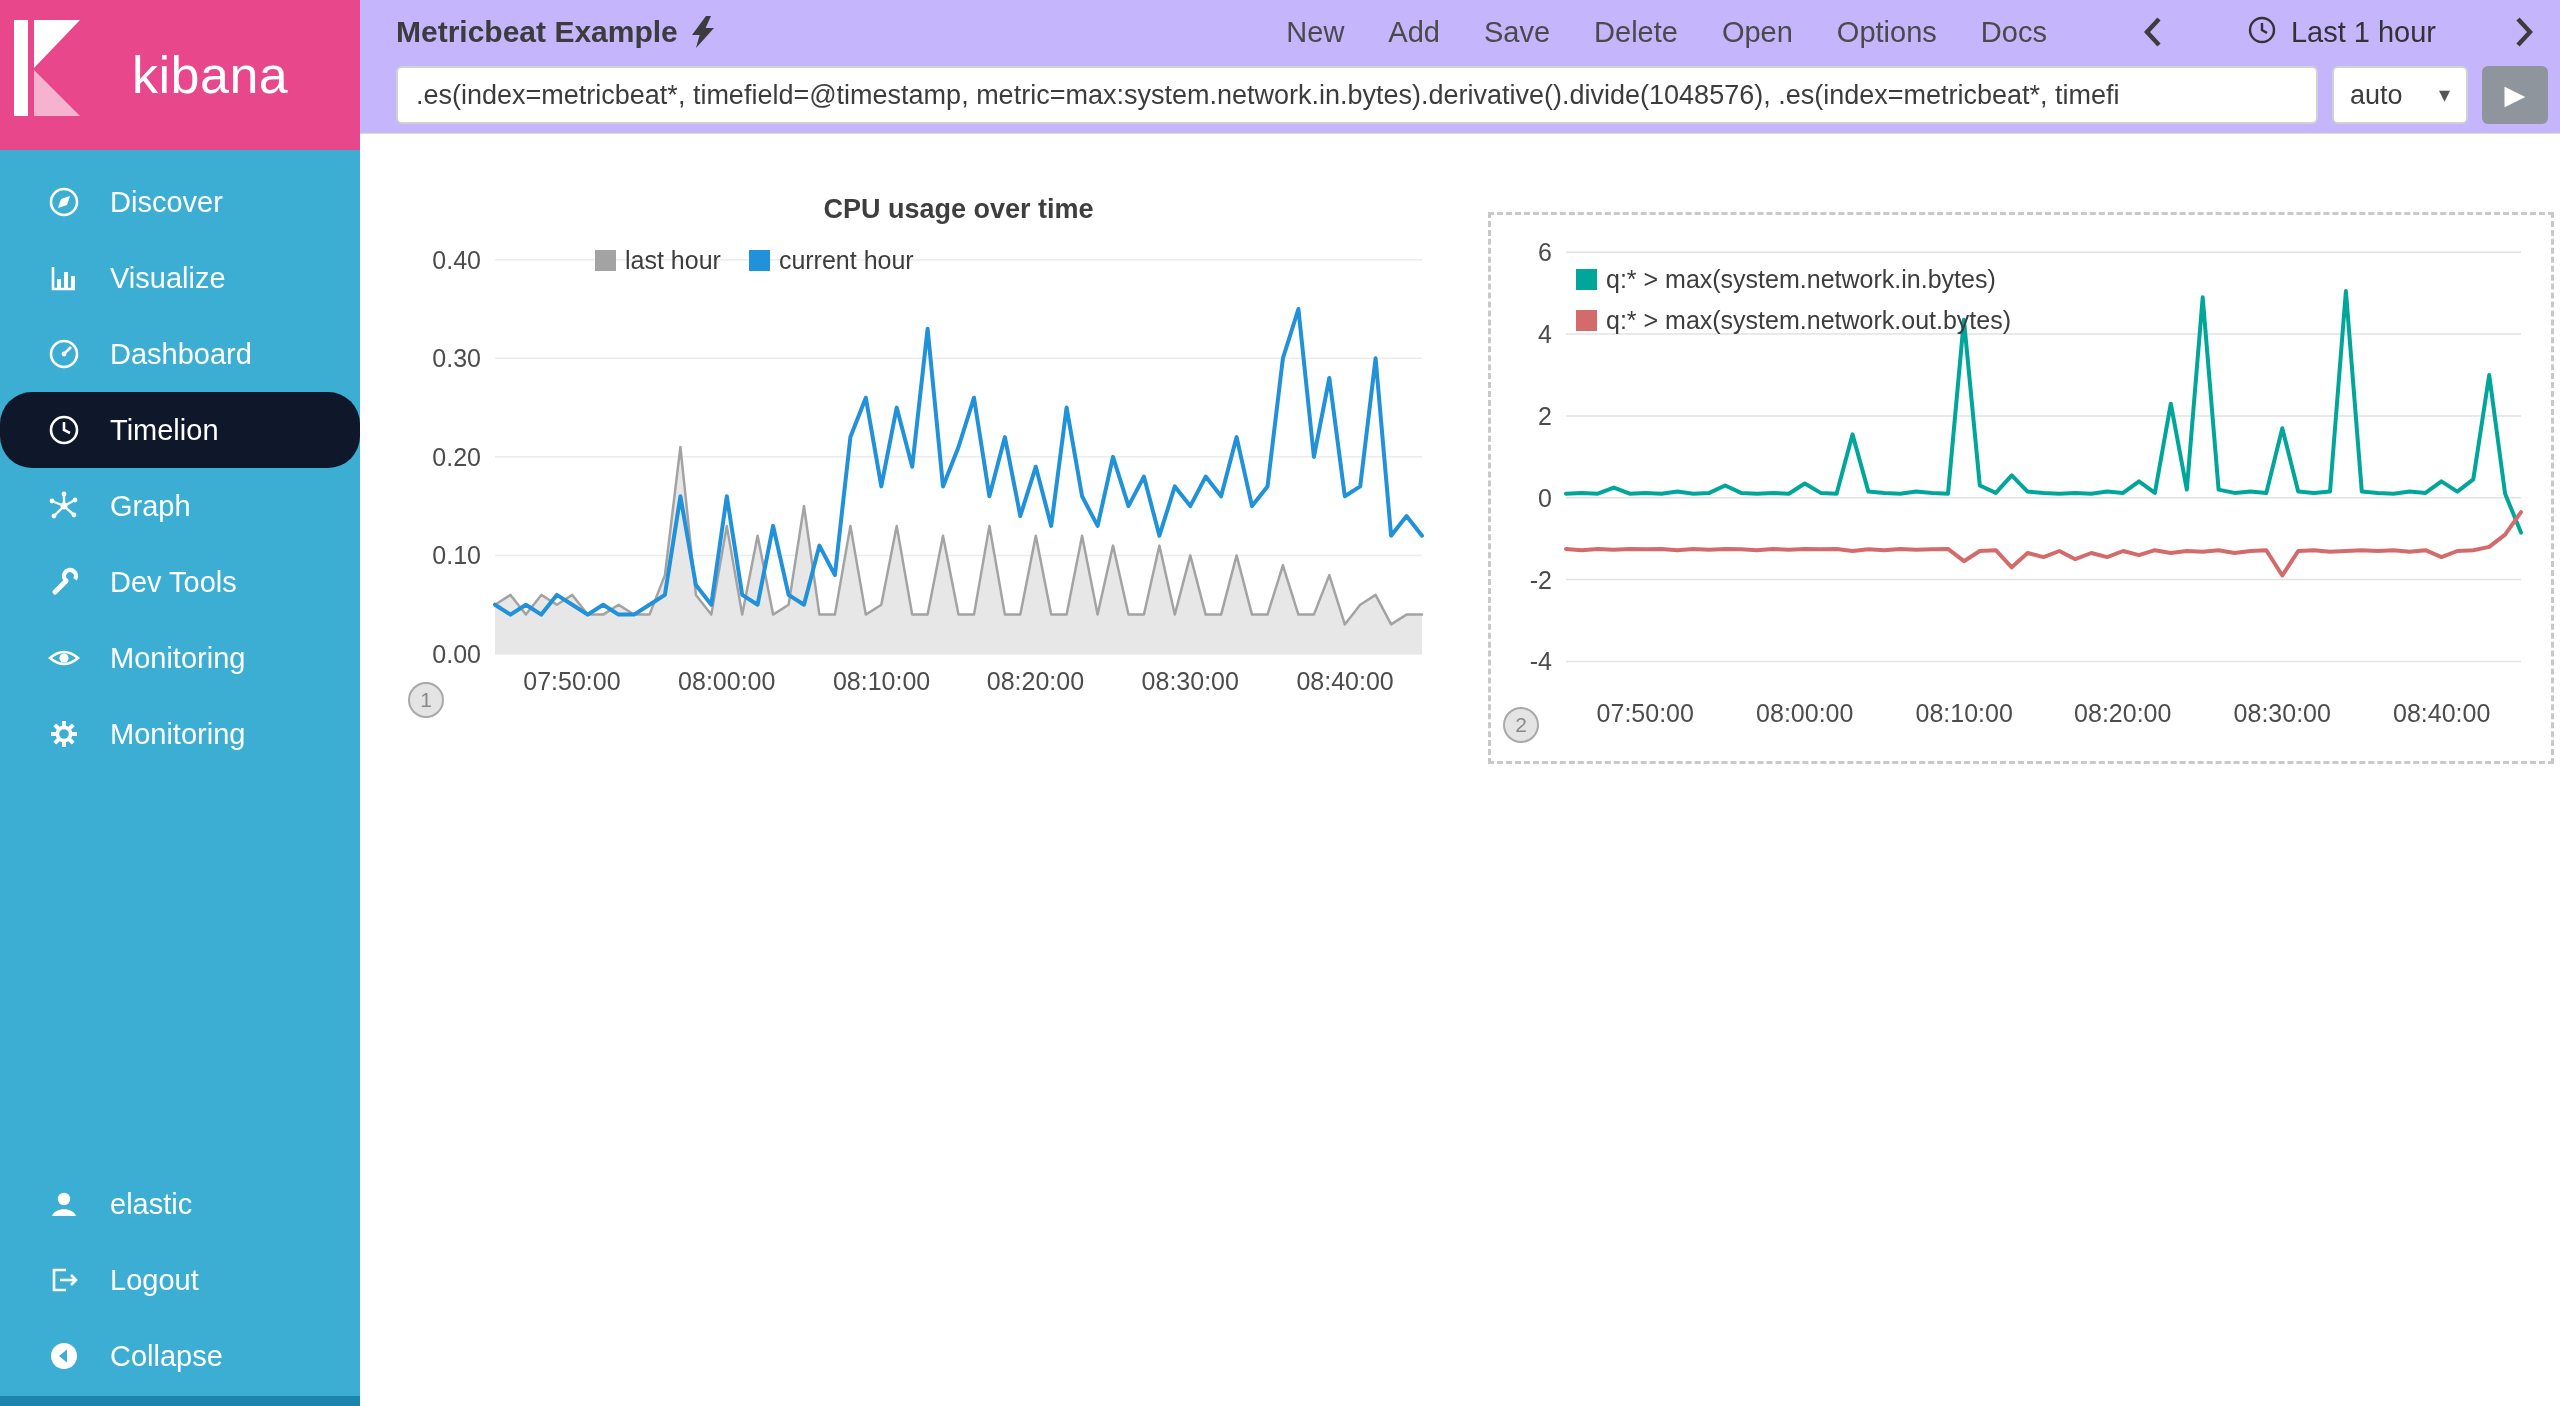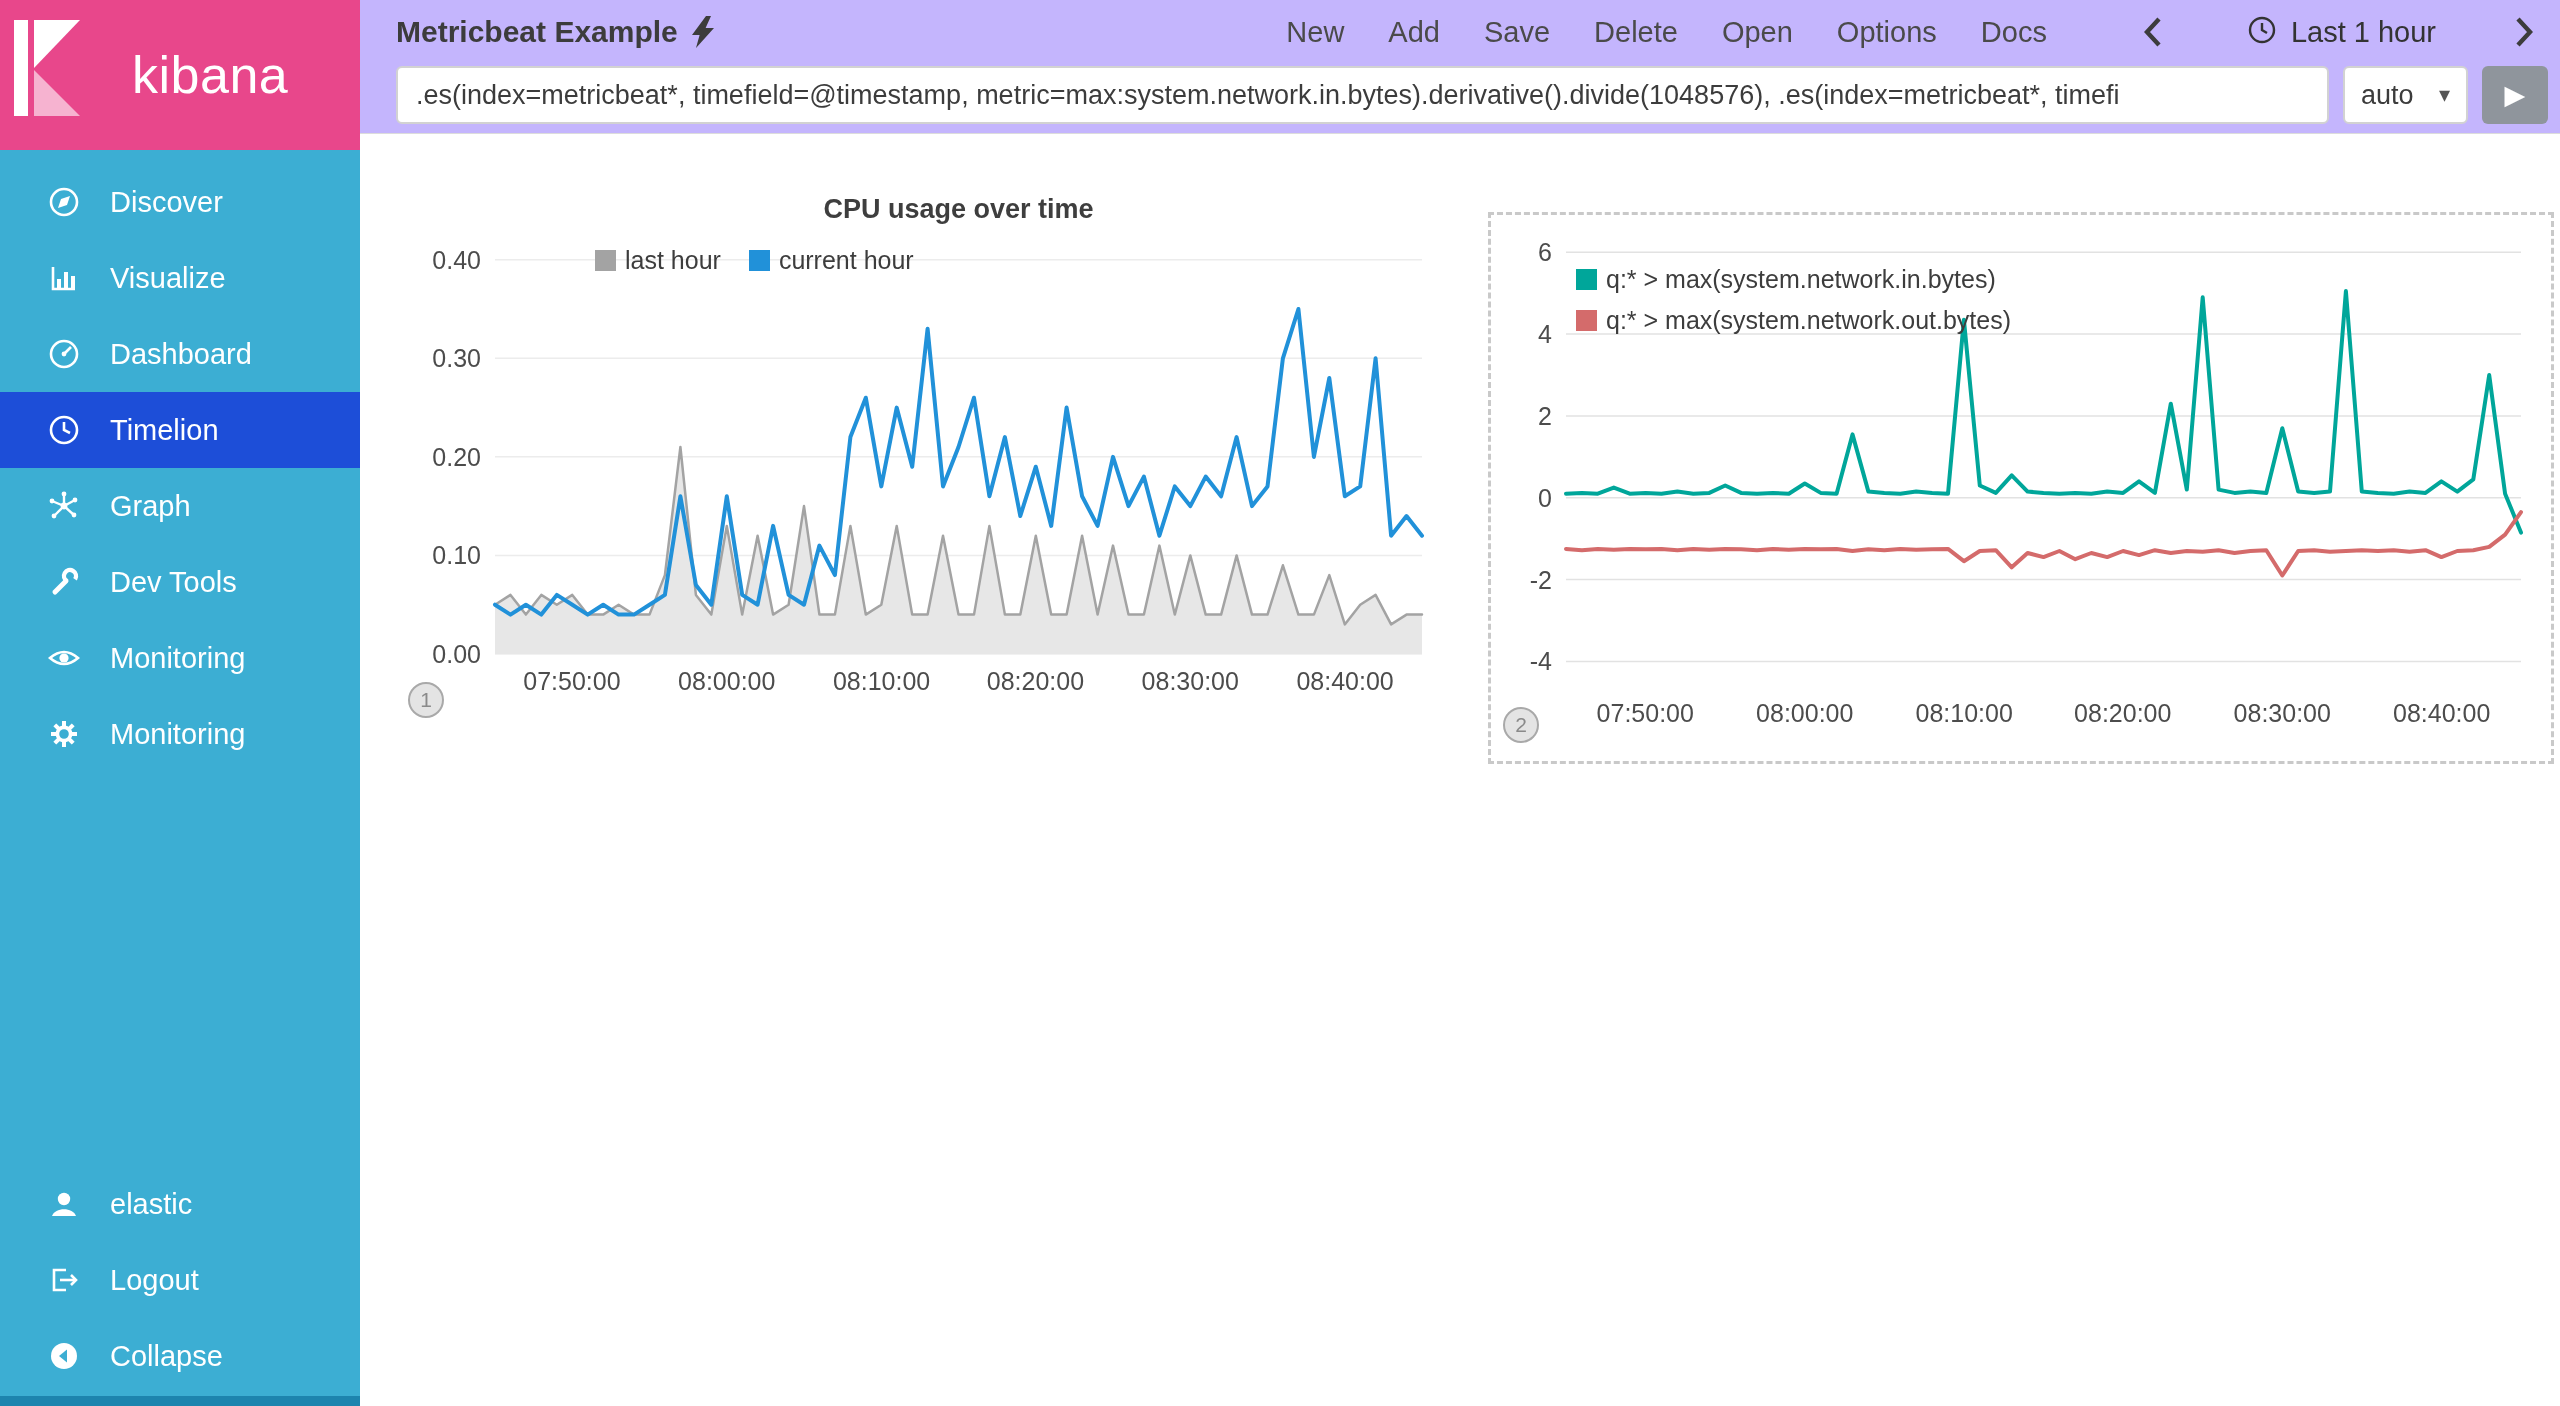--- a/index.html
+++ b/index.html
@@ -5,41 +5,41 @@
   * { margin:0; padding:0; box-sizing:border-box; }
   html,body { width:2560px; height:1406px; }
   body { font-family:"Liberation Sans", sans-serif; background:#fff; overflow:hidden; position:relative; }
 
   
   .sidebar { position:absolute; left:0; top:0; width:360px; height:100%; background:#3caed3; }
   .brand { height:150px; background:#e8478b; display:flex; align-items:center; cursor:pointer; }
   .brand-text { color:#fff; font-size:52px; margin-left:12px; letter-spacing:0.5px;text-align:center; }
   .nav { padding-top:14px; }
   .nav-item { display:flex; align-items:center; height:76px; padding-left:46px; cursor:pointer; color:#fff; }
-  .nav-item.selected { background:#1d4ed8; }
+  .nav-item.selected { background:#0f172a;border-radius:32px; }
   .nav-icon { width:36px; height:36px; margin-right:28px; display:inline-flex; flex:none; }
   .nav-label { font-size:29px; }
   .sidebar-bottom { position:absolute; bottom:12px; left:0; right:0; }
   .bottom-strip { position:absolute; bottom:0; left:0; width:100%; height:10px; background:#1d84ae; }
 
   
   .header { position:absolute; left:360px; top:0; right:0; height:134px; background:#c4b5fd; border-bottom:1px solid #dcdcdc; }
   .titlebar { display:flex; align-items:center; height:64px; padding:0 26px 0 36px; }
   .page-title { font-size:30px; font-weight:bold; color:#3c3c3c; }
   .bolt { margin-left:14px; display:inline-flex; }
   .topnav { margin-left:auto; display:flex; align-items:center; gap:44px; }
   .nav-link { font-size:29px; color:#4a4a4a; cursor:pointer; }
   .chev { display:inline-flex; cursor:pointer; }
   .chev-left { margin-left:52px; }
   .timegroup { display:flex; align-items:center; gap:14px; margin-left:40px; margin-right:34px; cursor:pointer; }
   .time-text { font-size:29px; color:#333; }
 
   .querybar { display:flex; align-items:center; gap:14px; padding:2px 12px 0 36px; }
   .query-input { flex:1; height:58px; background:#fff; border:2px solid #d2d2d2; border-radius:6px; font-size:27px; color:#3c3c3c; padding:0 18px; font-family:"Liberation Sans", sans-serif; white-space:nowrap; overflow:hidden; outline:none; }
-  .interval { width:125px; height:58px; background:#fff; border:2px solid #d2d2d2; border-radius:6px; display:flex; align-items:center; justify-content:space-between; padding:0 16px; font-size:27px; color:#3c3c3c; cursor:pointer; }
+  .interval { width:136px; height:58px; background:#fff; border:2px solid #d2d2d2; border-radius:6px; display:flex; align-items:center; justify-content:space-between; padding:0 16px; font-size:27px; color:#3c3c3c; cursor:pointer; }
   .caret { font-size:22px; color:#555; }
   .play-btn { width:66px; height:58px; background:#8f959c; border-radius:6px; display:flex; align-items:center; justify-content:center; cursor:pointer; flex:none; }
   .play-icon { color:#fff; font-size:27px; line-height:1; }
 
   
   .main { position:absolute; left:360px; top:134px; right:0; bottom:0; background:#fff; }
   .panel { position:absolute; }
   .panel-1 { left:40px; top:50px; width:1040px; height:560px; }
   .panel-2 { left:1128px; top:78px; width:1066px; height:552px; border:3px dashed #c9c9c9; }
   .chart-title { position:absolute; left:95px; right:18px; top:10px; text-align:center; font-weight:bold; font-size:27px; color:#3e3e3e; z-index:3; }

